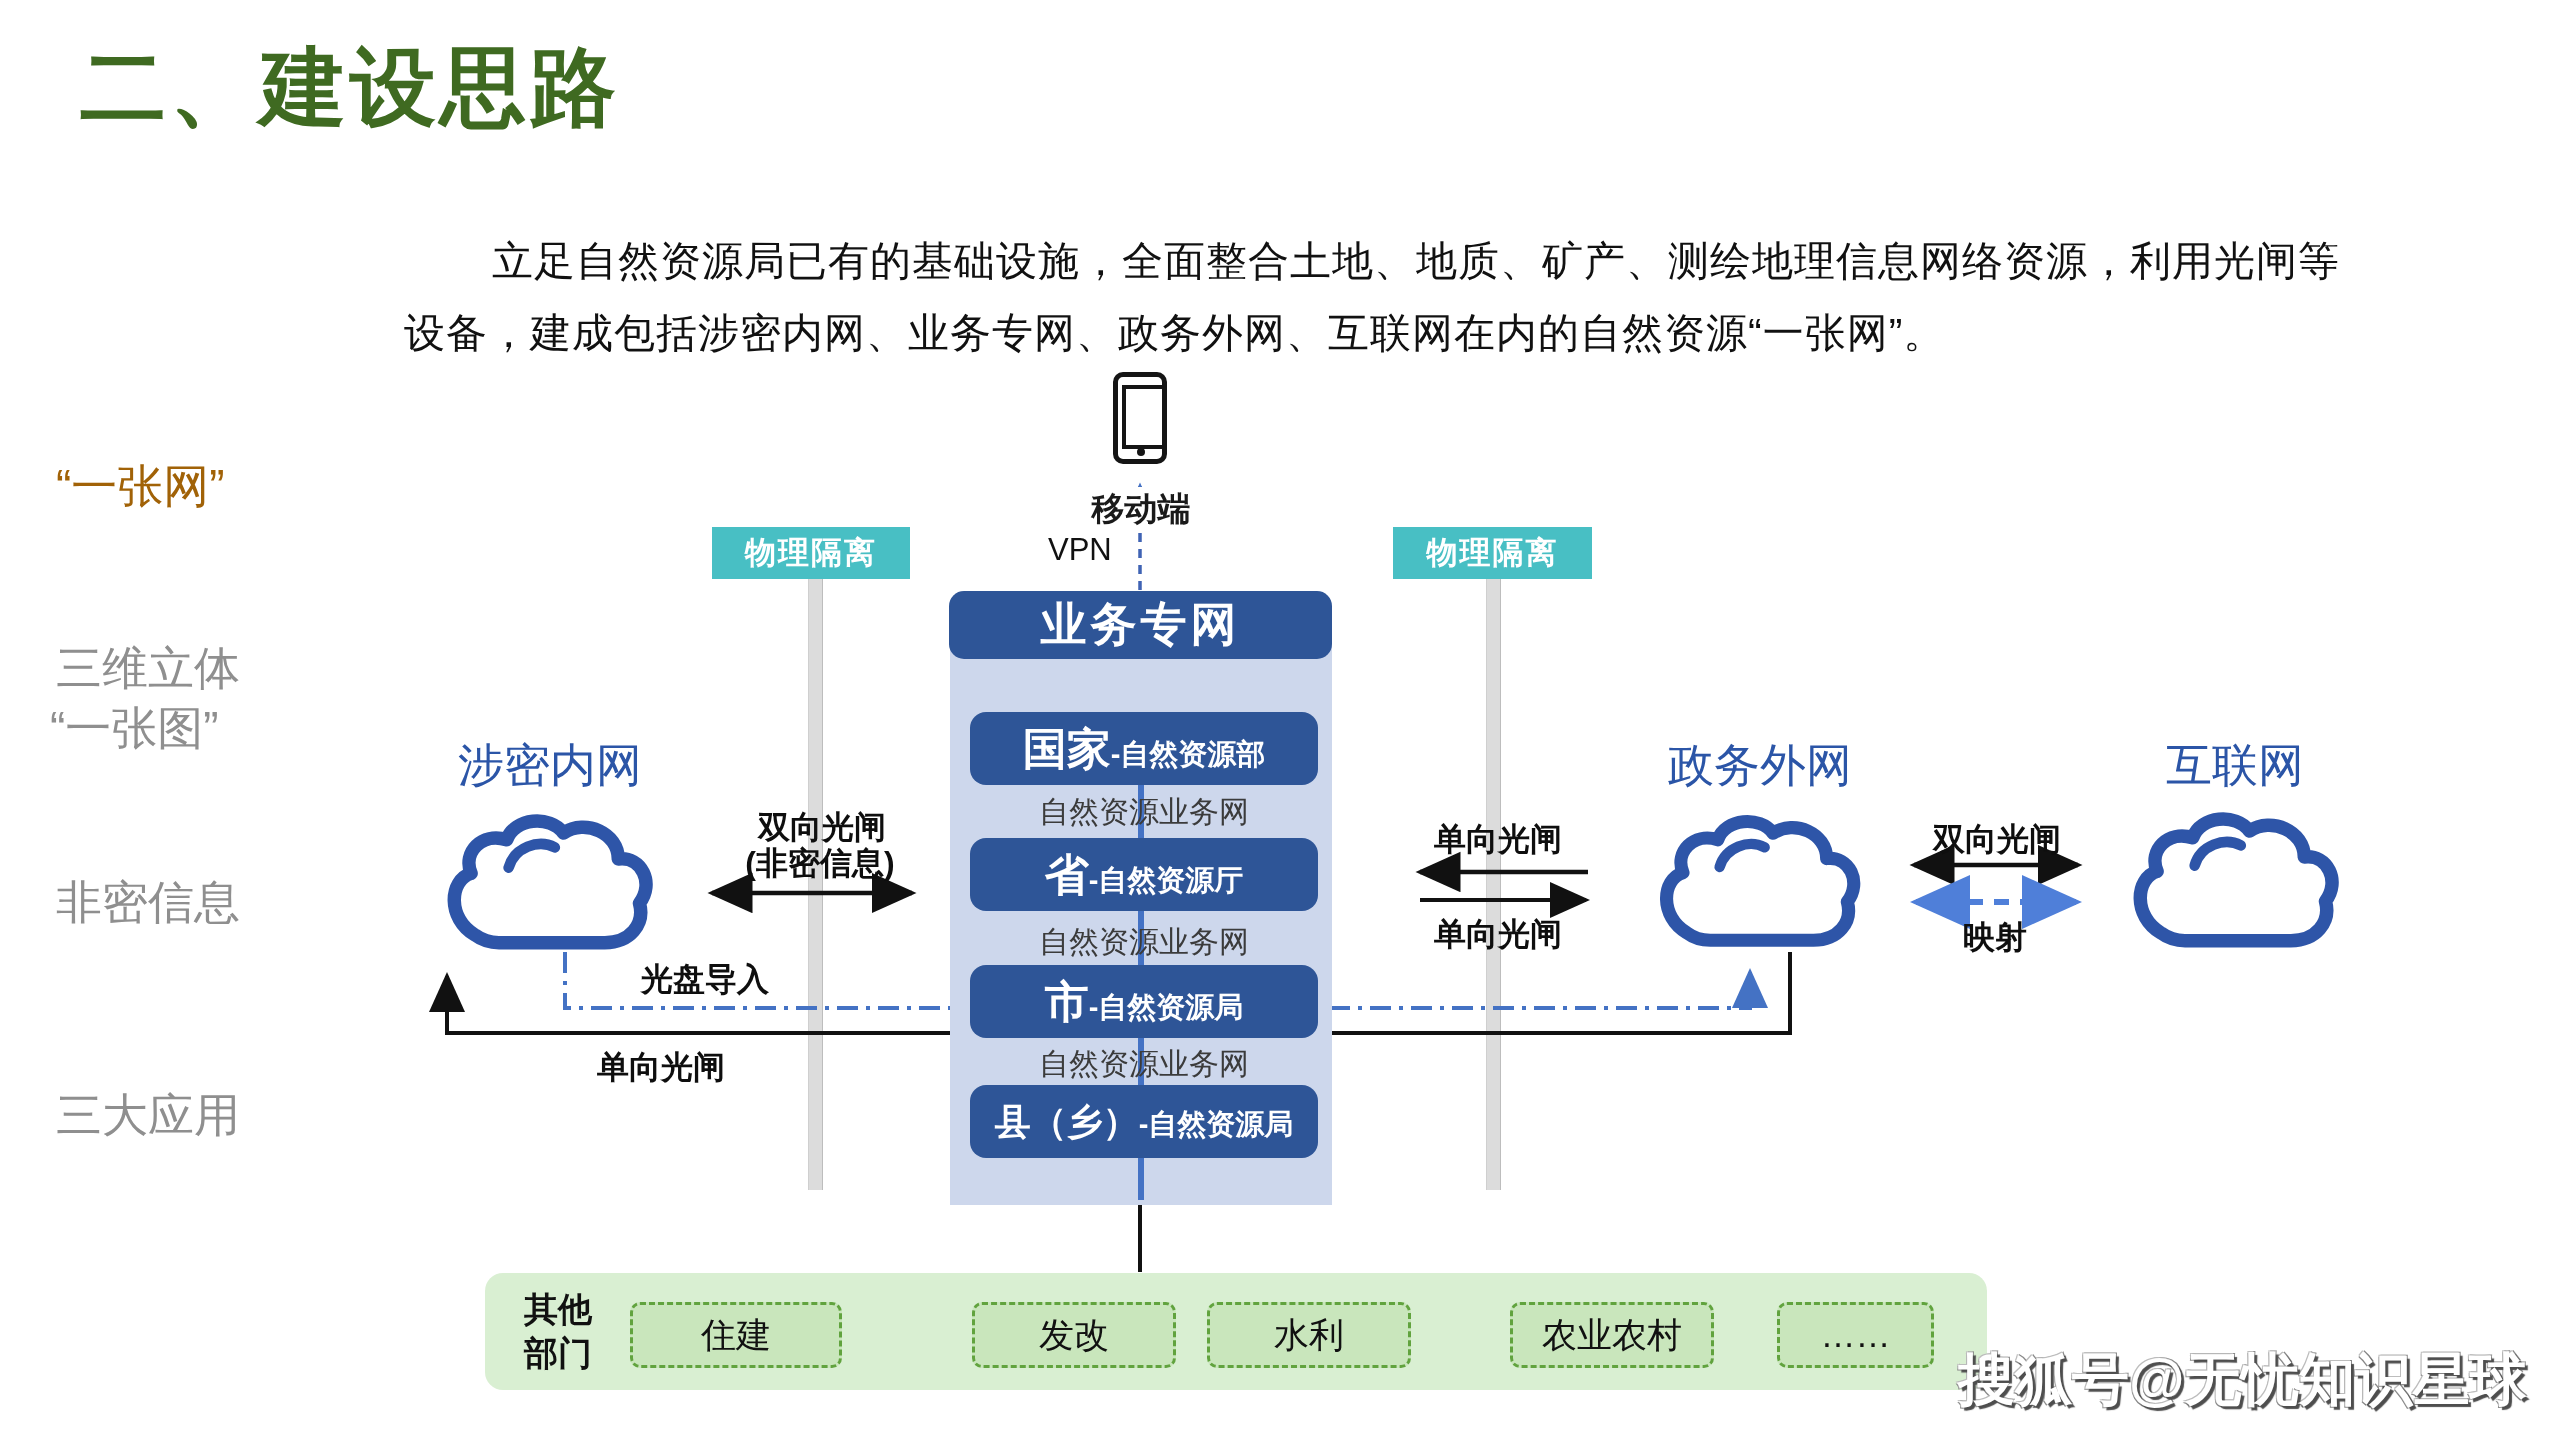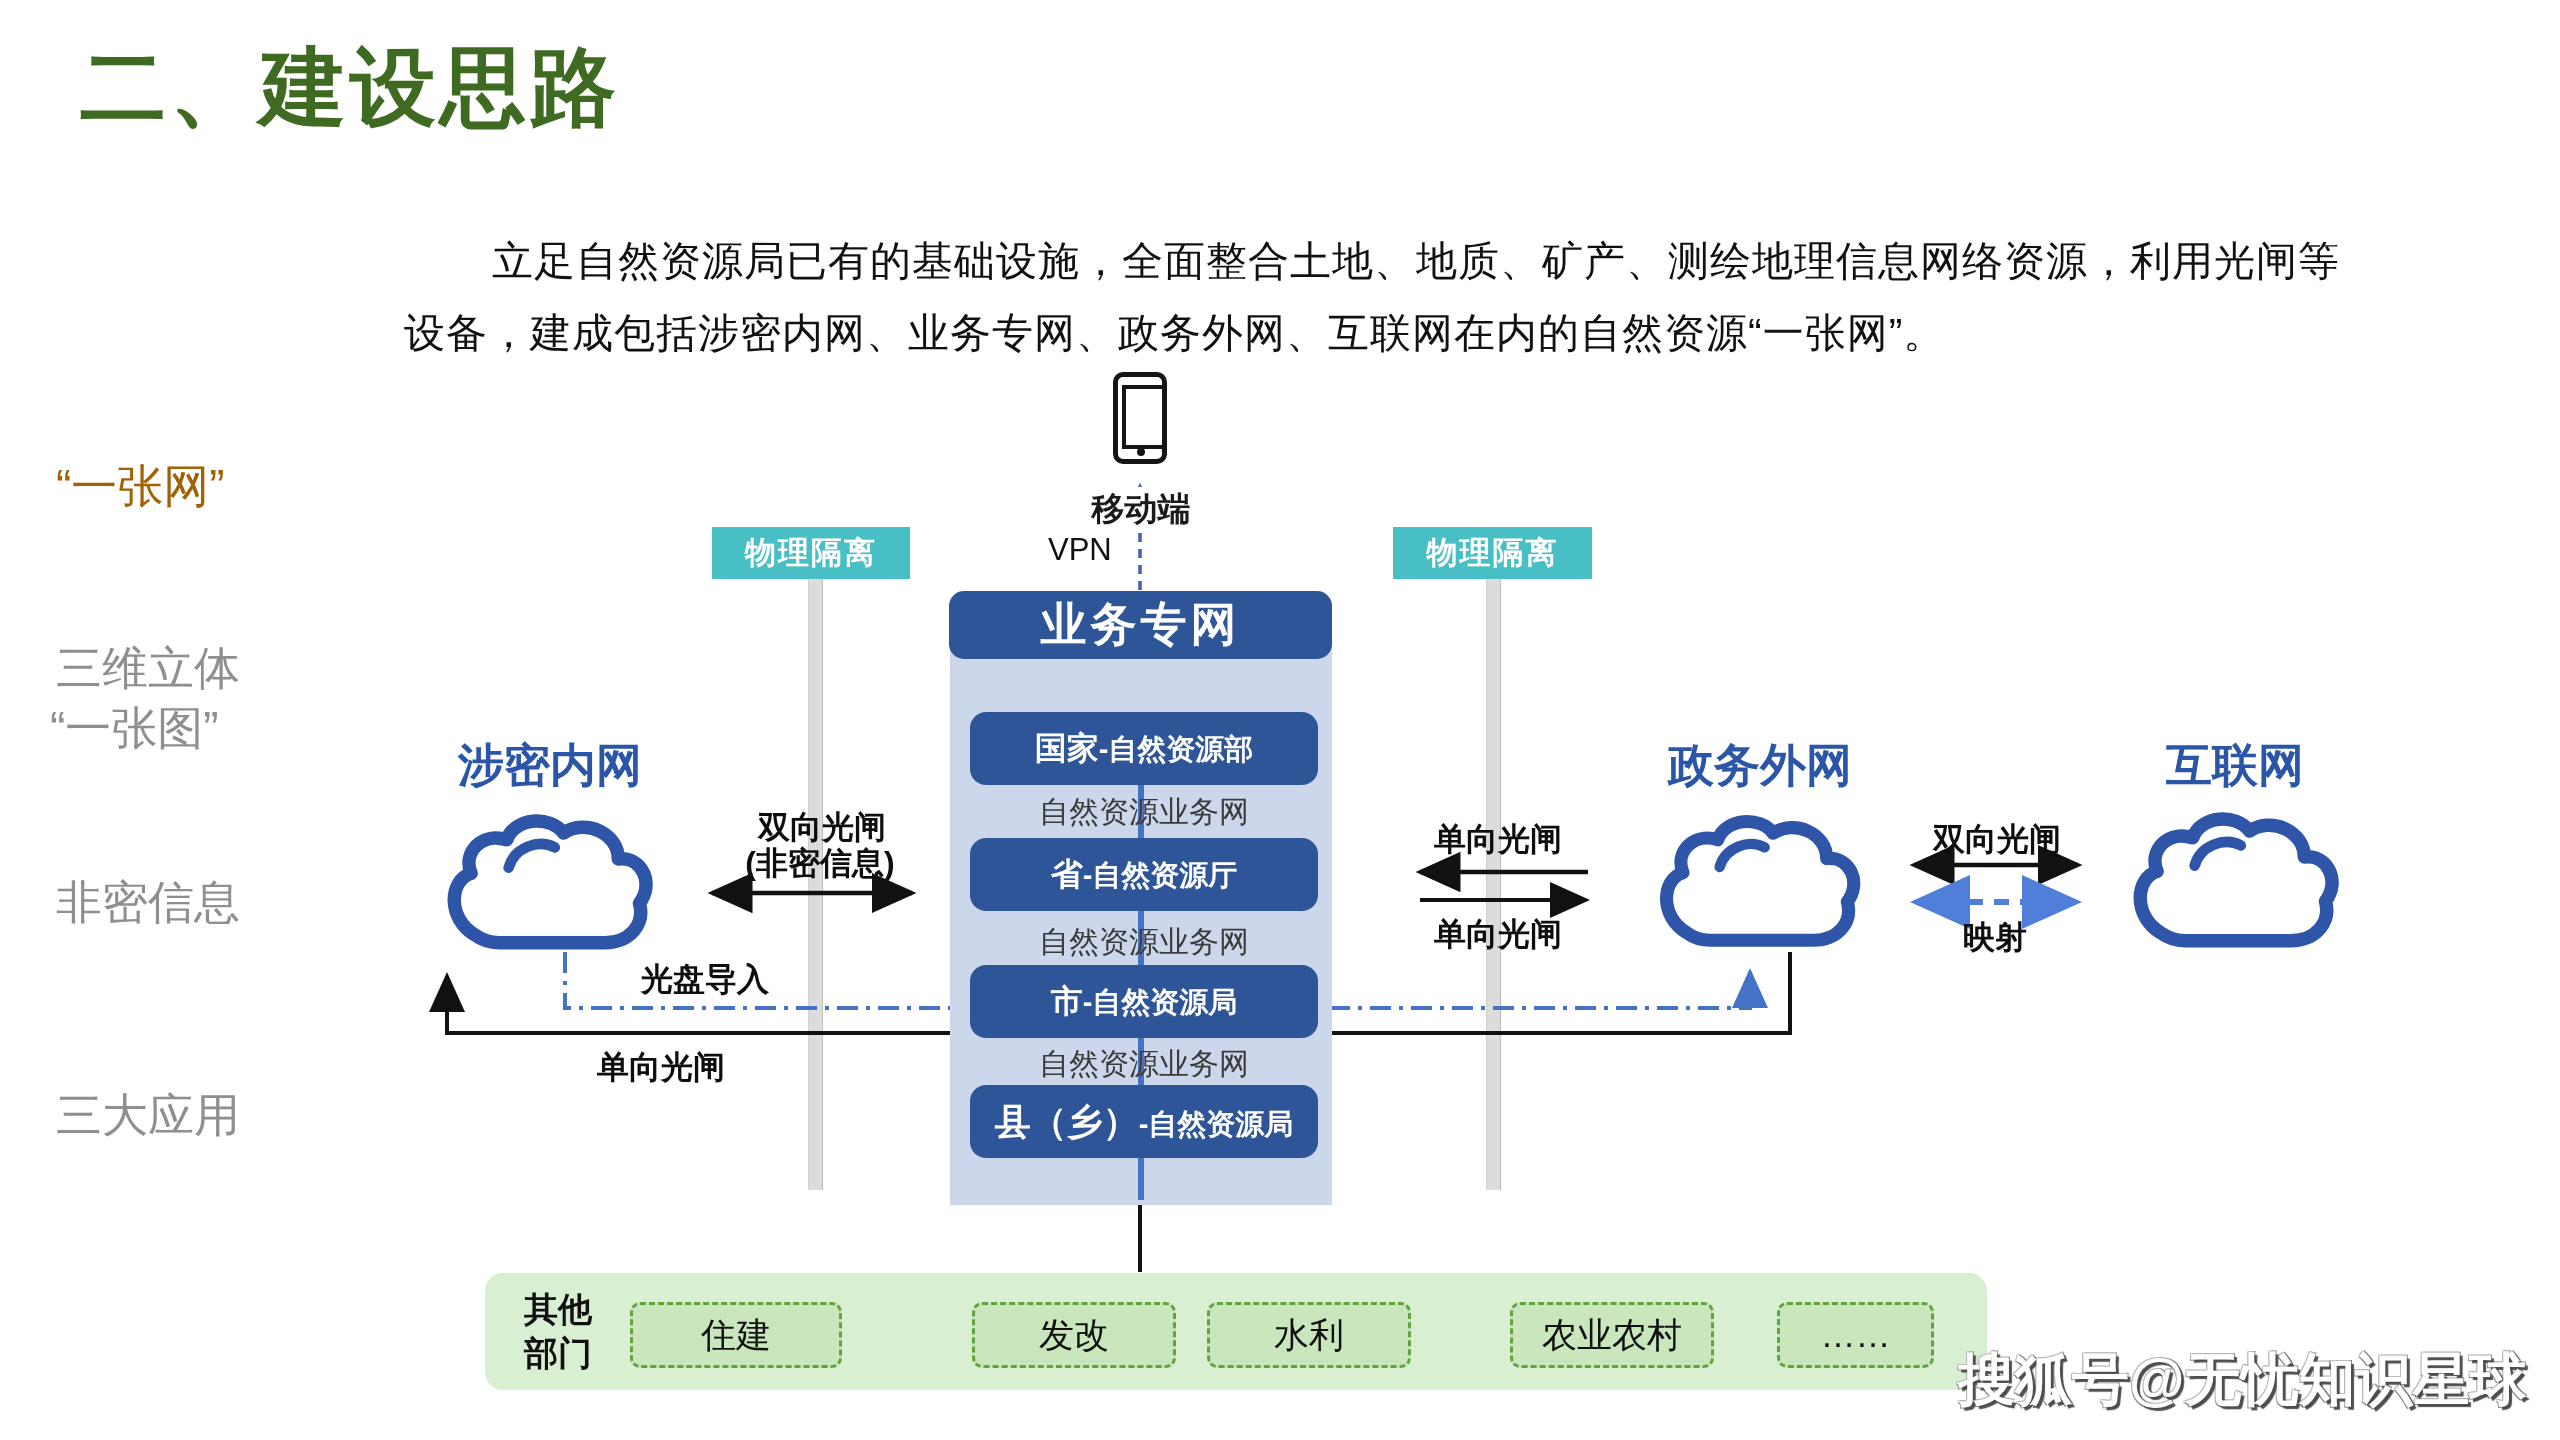--- a/index.html
+++ b/index.html
@@ -25,26 +25,26 @@
   .phone .dot{position:absolute;left:19px;bottom:3px;width:8px;height:8px;border-radius:50%;background:#151515;}
   .mobile-lbl{left:1085px;top:487px;width:112px;text-align:center;font-size:33px;font-weight:800;background:#fff;z-index:3;}
   .vpn-lbl{left:1048px;top:532px;font-size:31px;color:#111;z-index:3;}
   
   .panel{left:950px;top:640px;width:382px;height:565px;background:#cdd7ec;z-index:3;}
   .panel .spine{position:absolute;left:188px;top:90px;width:6px;height:470px;background:#4472c4;}
   .hdr{left:949px;top:591px;width:383px;height:68px;background:#2e5597;border-radius:15px;z-index:4;
        display:flex;align-items:center;justify-content:center;color:#fff;font-size:46px;font-weight:800;letter-spacing:4px;}
   .lvl{left:970px;width:348px;height:73px;background:#2e5597;border-radius:16px;z-index:4;
        display:flex;align-items:baseline;justify-content:center;color:#fff;white-space:nowrap;}
-  .lvl .nm{font-size:32px;font-weight:800;line-height:73px;}
+  .lvl .nm{font-size:44px;font-weight:800;line-height:73px;}
   .lvl .org{font-size:29px;font-weight:700;}
   .linklbl{left:970px;width:348px;text-align:center;font-size:30px;color:#3b3b3b;z-index:4;white-space:nowrap;}
   
   .cloud{z-index:3;}
-  .cloud-lbl{width:260px;text-align:center;font-size:46px;font-weight:700;color:#2b55a7;z-index:3;white-space:nowrap;}
+  .cloud-lbl{width:260px;text-align:center;font-size:46px;font-weight:400;color:#2b55a7;z-index:3;white-space:nowrap;}
   
   .alabel{width:240px;text-align:center;font-size:32px;font-weight:800;color:#0e0e0e;z-index:3;white-space:nowrap;}
   
   .depts{left:485px;top:1273px;width:1502px;height:117px;background:#d9efd2;border-radius:18px;z-index:3;}
   .depts-lbl{left:508px;top:1288px;width:100px;text-align:center;font-size:34px;font-weight:800;color:#111;line-height:1.28;z-index:4;}
   .dept{top:1302px;height:66px;background:#c9e6bc;border:3px dashed #61a33e;border-radius:10px;z-index:4;
         display:flex;align-items:center;justify-content:center;font-size:35px;color:#111;box-sizing:border-box;white-space:nowrap;}
   
   .wm{left:1958px;top:1342px;font-size:57px;font-weight:800;color:#fff;z-index:6;white-space:nowrap;
       text-shadow:3px 3px 1px #4e4e4e,-1px -1px 0 #bdbdbd,1px -1px 0 #8a8a8a,-1px 1px 0 #8a8a8a;}

